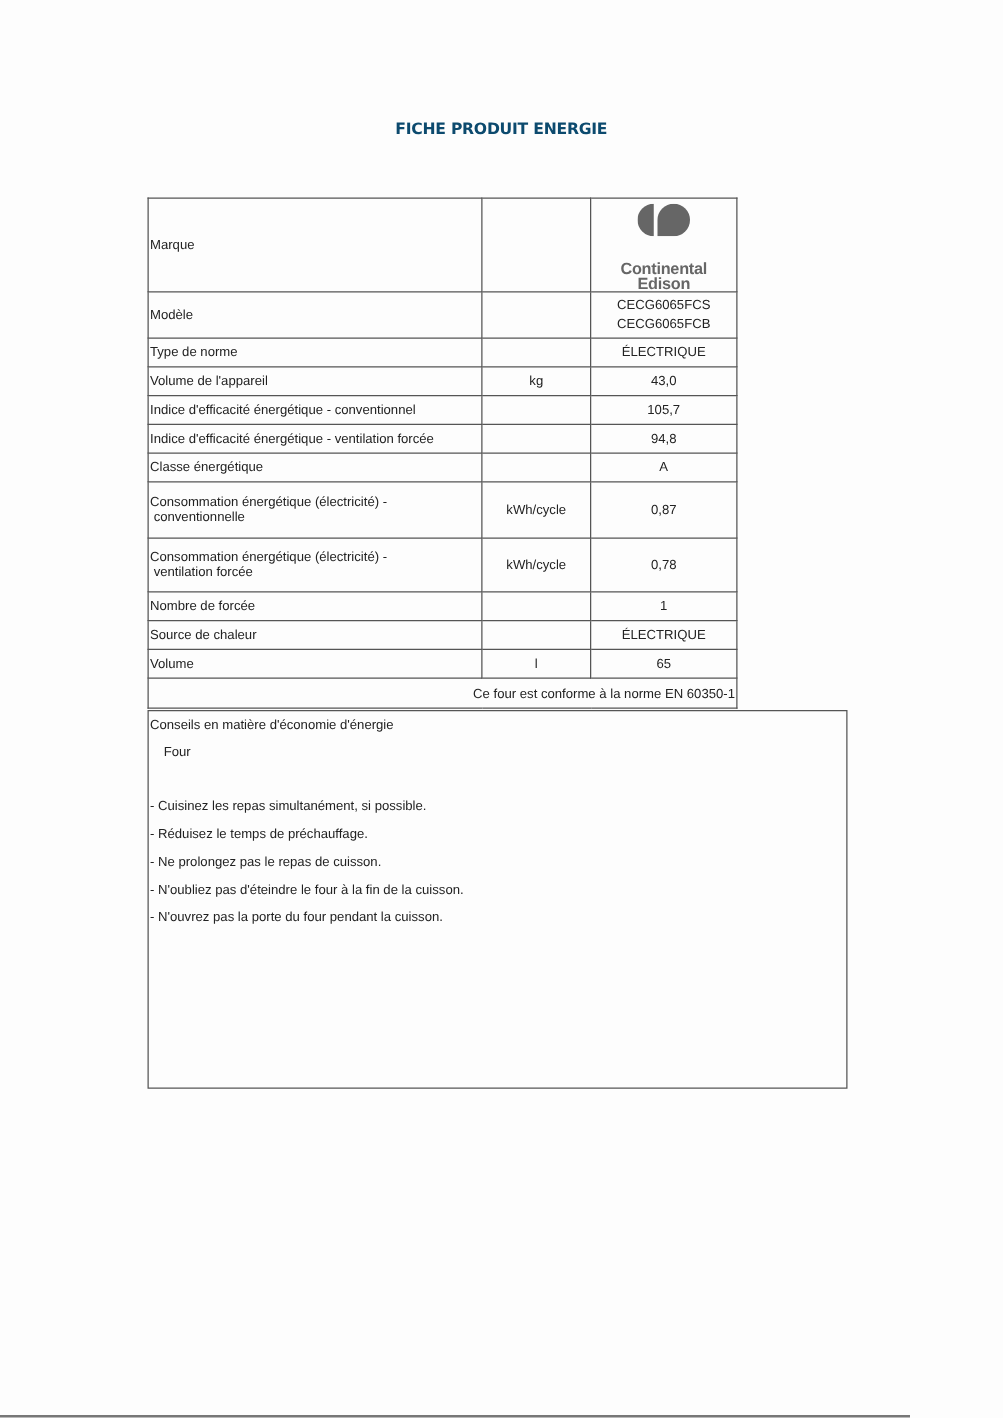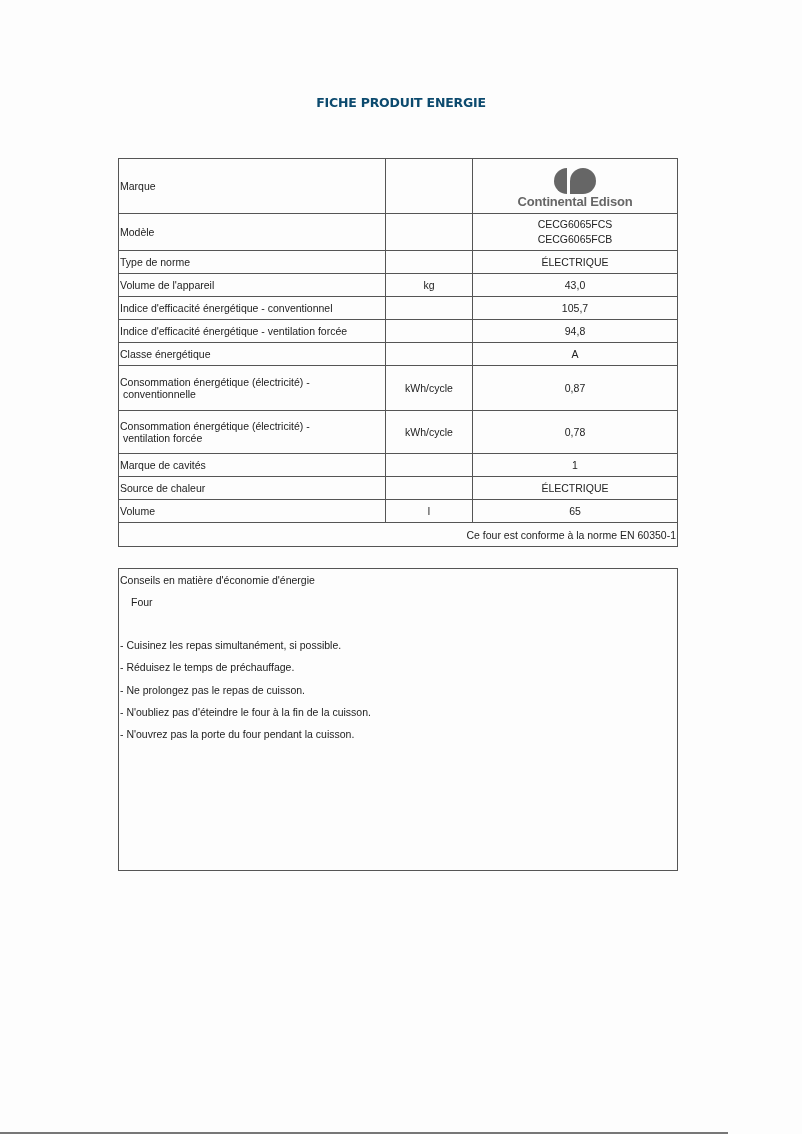--- a/index.html
+++ b/index.html
@@ -6,33 +6,33 @@
   body {
     width: 802px; height: 1134px; background: #fdfdfd; position: relative;
     font-family: "Liberation Sans", sans-serif; color: #222; overflow: hidden;
   }
   .title {
     position: absolute; top: 95px; left: 0; width: 802px; text-align: center;
     font-family: "DejaVu Sans", sans-serif; font-weight: bold; font-size: 12.5px;
     color: #0c4a6e; letter-spacing: -0.2px;
   }
   table.spec {
-    position: absolute; left: 118px; top: 158px; width: 560px;
+    position: absolute; left: 118px; top: 158px; width: 472px;
     border-collapse: collapse; font-size: 10.5px; table-layout: fixed;
   }
   table.spec td {
     border: 1.2px solid #555; padding: 0 1px; vertical-align: middle; color: #222;
     line-height: 12px;
   }
   table.spec td.c1 { width: 264px; text-align: left; }
   table.spec td.c2 { width: 84px; text-align: center; }
   table.spec td.c3 { text-align: center; }
   .logo-wrap { display: flex; flex-direction: column; align-items: center; padding-top: 4px; }
   .logo-mark { display: flex; height: 26px; align-items: center; }
-  .logo-name { font-weight: bold; font-size: 13px; color: #666; margin-top: 2px; letter-spacing: -0.2px; }
+  .logo-name { font-weight: bold; font-size: 13px; color: #666; margin-top: 20px; letter-spacing: -0.2px; }
   .tips {
     position: absolute; left: 118px; top: 568px; width: 558px; height: 301px;
     border: 1.4px solid #555; font-size: 10.5px; color: #222;
   }
   .tips .heading { position: absolute; left: 1px; top: 5px; }
   .tips .sub { position: absolute; left: 12px; top: 27px; }
   .tips .tip { position: absolute; left: 1px; margin-top: 33px; }
   .bottom-line {
     position: absolute; left: 0; top: 1132px; width: 728px; height: 2px; background: #777;
   }
@@ -102,21 +102,21 @@
   </tr>
   <tr style="height:43px">
     <td class="c1">
       <div>Consommation énergétique (électricité) -</div>
       <div style="white-space:pre"> ventilation forcée</div>
     </td>
     <td class="c2">kWh/cycle</td>
     <td class="c3">0,78</td>
   </tr>
   <tr style="height:23px">
-    <td class="c1">Marque de cavités</td>
+    <td class="c1">Nombre de forcée</td>
     <td class="c2"></td>
     <td class="c3">1</td>
   </tr>
   <tr style="height:23px">
     <td class="c1">Source de chaleur</td>
     <td class="c2"></td>
     <td class="c3">ÉLECTRIQUE</td>
   </tr>
   <tr style="height:23px">
     <td class="c1">Volume</td>

